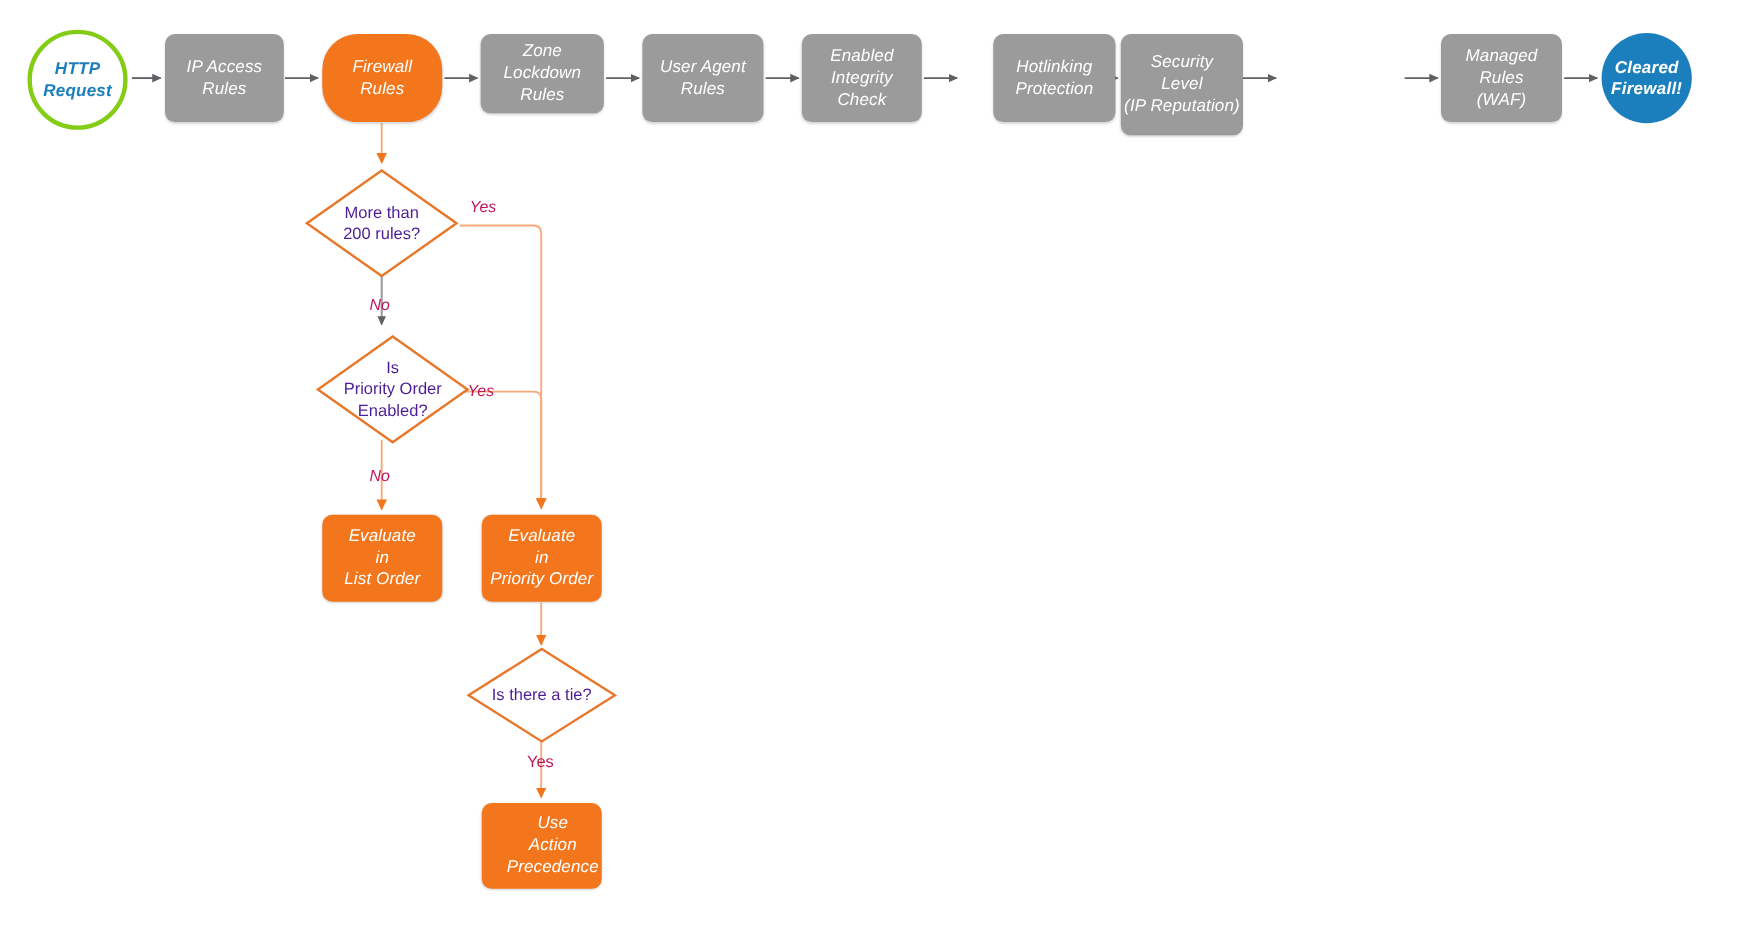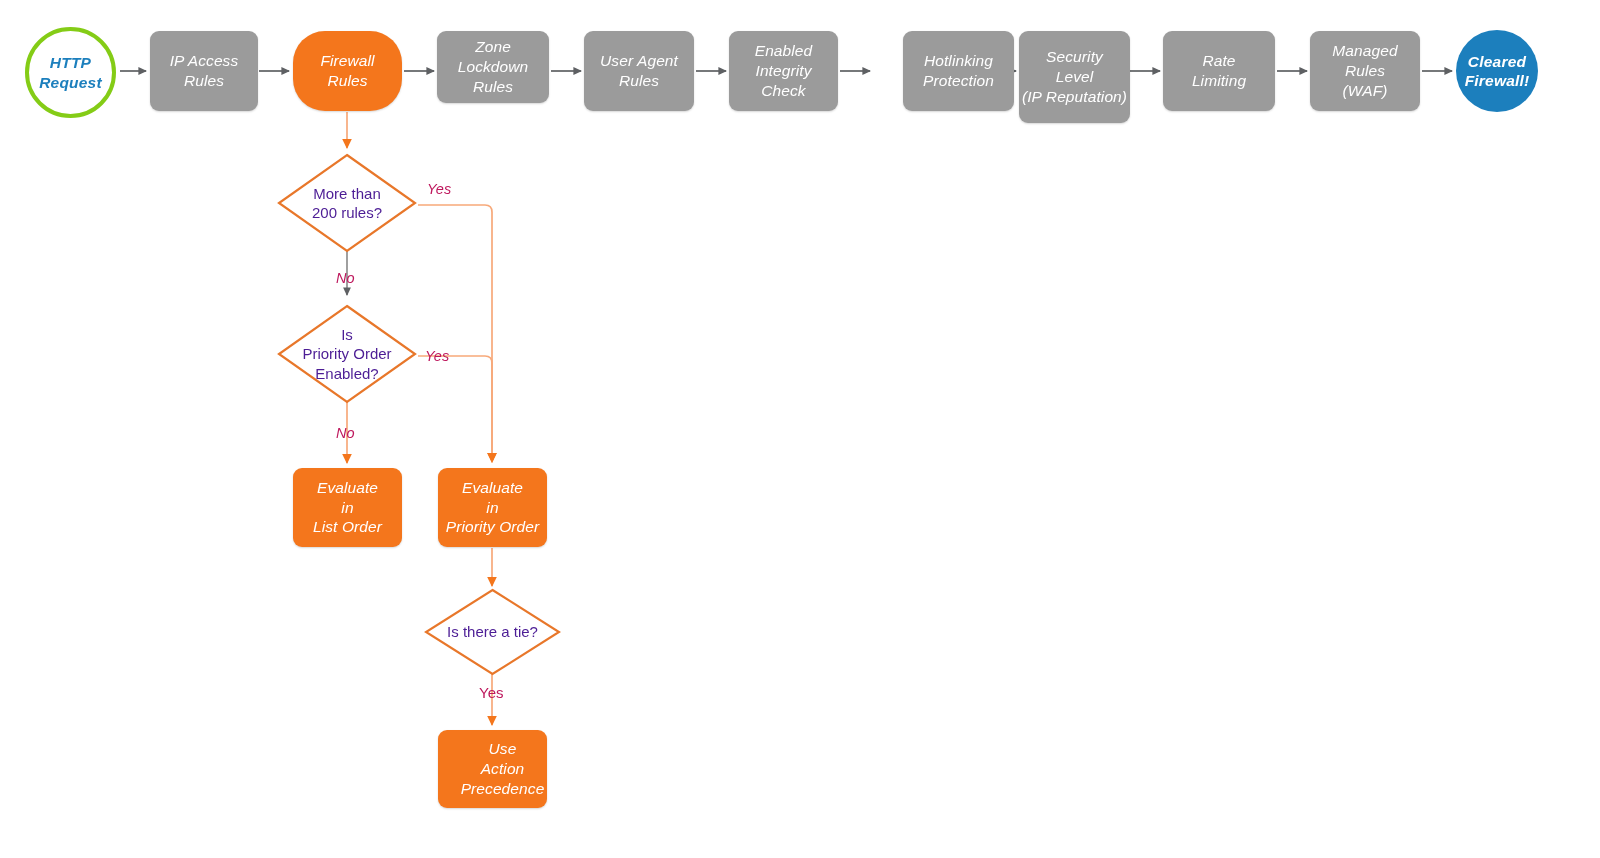--- a/index.html
+++ b/index.html
@@ -180,45 +180,41 @@
     <span class="ln">Hotlinking
 Protection</span>
   </div>
 
   <div class="node box gray" style="left:1019px; top:31px; width:111px; height:92px;">
     <span class="ln">Security
 Level
 (IP Reputation)</span>
   </div>
 
-  <div class="node box gray" style="left:1163px; top:31px; width:112px; height:80px;">
-    <span class="ln">Rate
-Limiting</span>
-  </div>
 
   <div class="node box gray" style="left:1310px; top:31px; width:110px; height:80px;">
     <span class="ln">Managed
 Rules
 (WAF)</span>
   </div>
 
   <div class="node circle filled" style="left:1456px; top:30px; width:82px; height:82px;">
     <span class="ln">Cleared
 Firewall!</span>
   </div>
 
   <div class="diamond" style="left:277px; top:153px; width:140px; height:100px;">
     <svg class="shape" viewBox="0 0 140 100" xmlns="http://www.w3.org/2000/svg">
       <polygon points="70,2 138,50 70,98 2,50" fill="#ffffff" stroke="#E8772A" stroke-width="2.2"></polygon>
     </svg>
     <div class="dlabel ln">More than
 200 rules?</div>
   </div>
 
-  <div class="diamond" style="left:277px; top:304px; width:140px; height:100px;">
+  <div class="diamond" style="left:287px; top:304px; width:140px; height:100px;">
     <svg class="shape" viewBox="0 0 140 100" xmlns="http://www.w3.org/2000/svg">
       <polygon points="70,2 138,50 70,98 2,50" fill="#ffffff" stroke="#E8772A" stroke-width="2.2"></polygon>
     </svg>
     <div class="dlabel ln">Is
 Priority Order
 Enabled?</div>
   </div>
 
   <div class="diamond" style="left:424px; top:588px; width:137px; height:88px;">
     <svg class="shape" viewBox="0 0 137 88" xmlns="http://www.w3.org/2000/svg">

